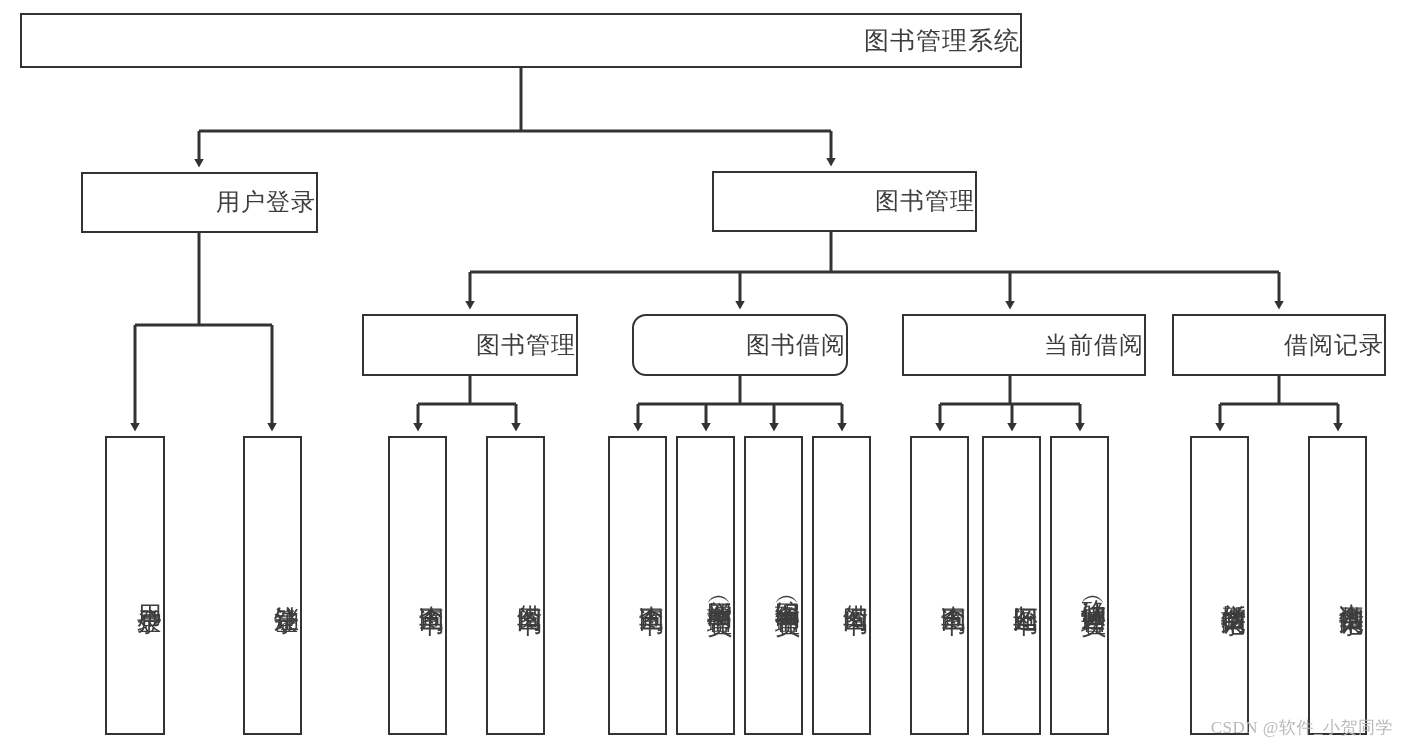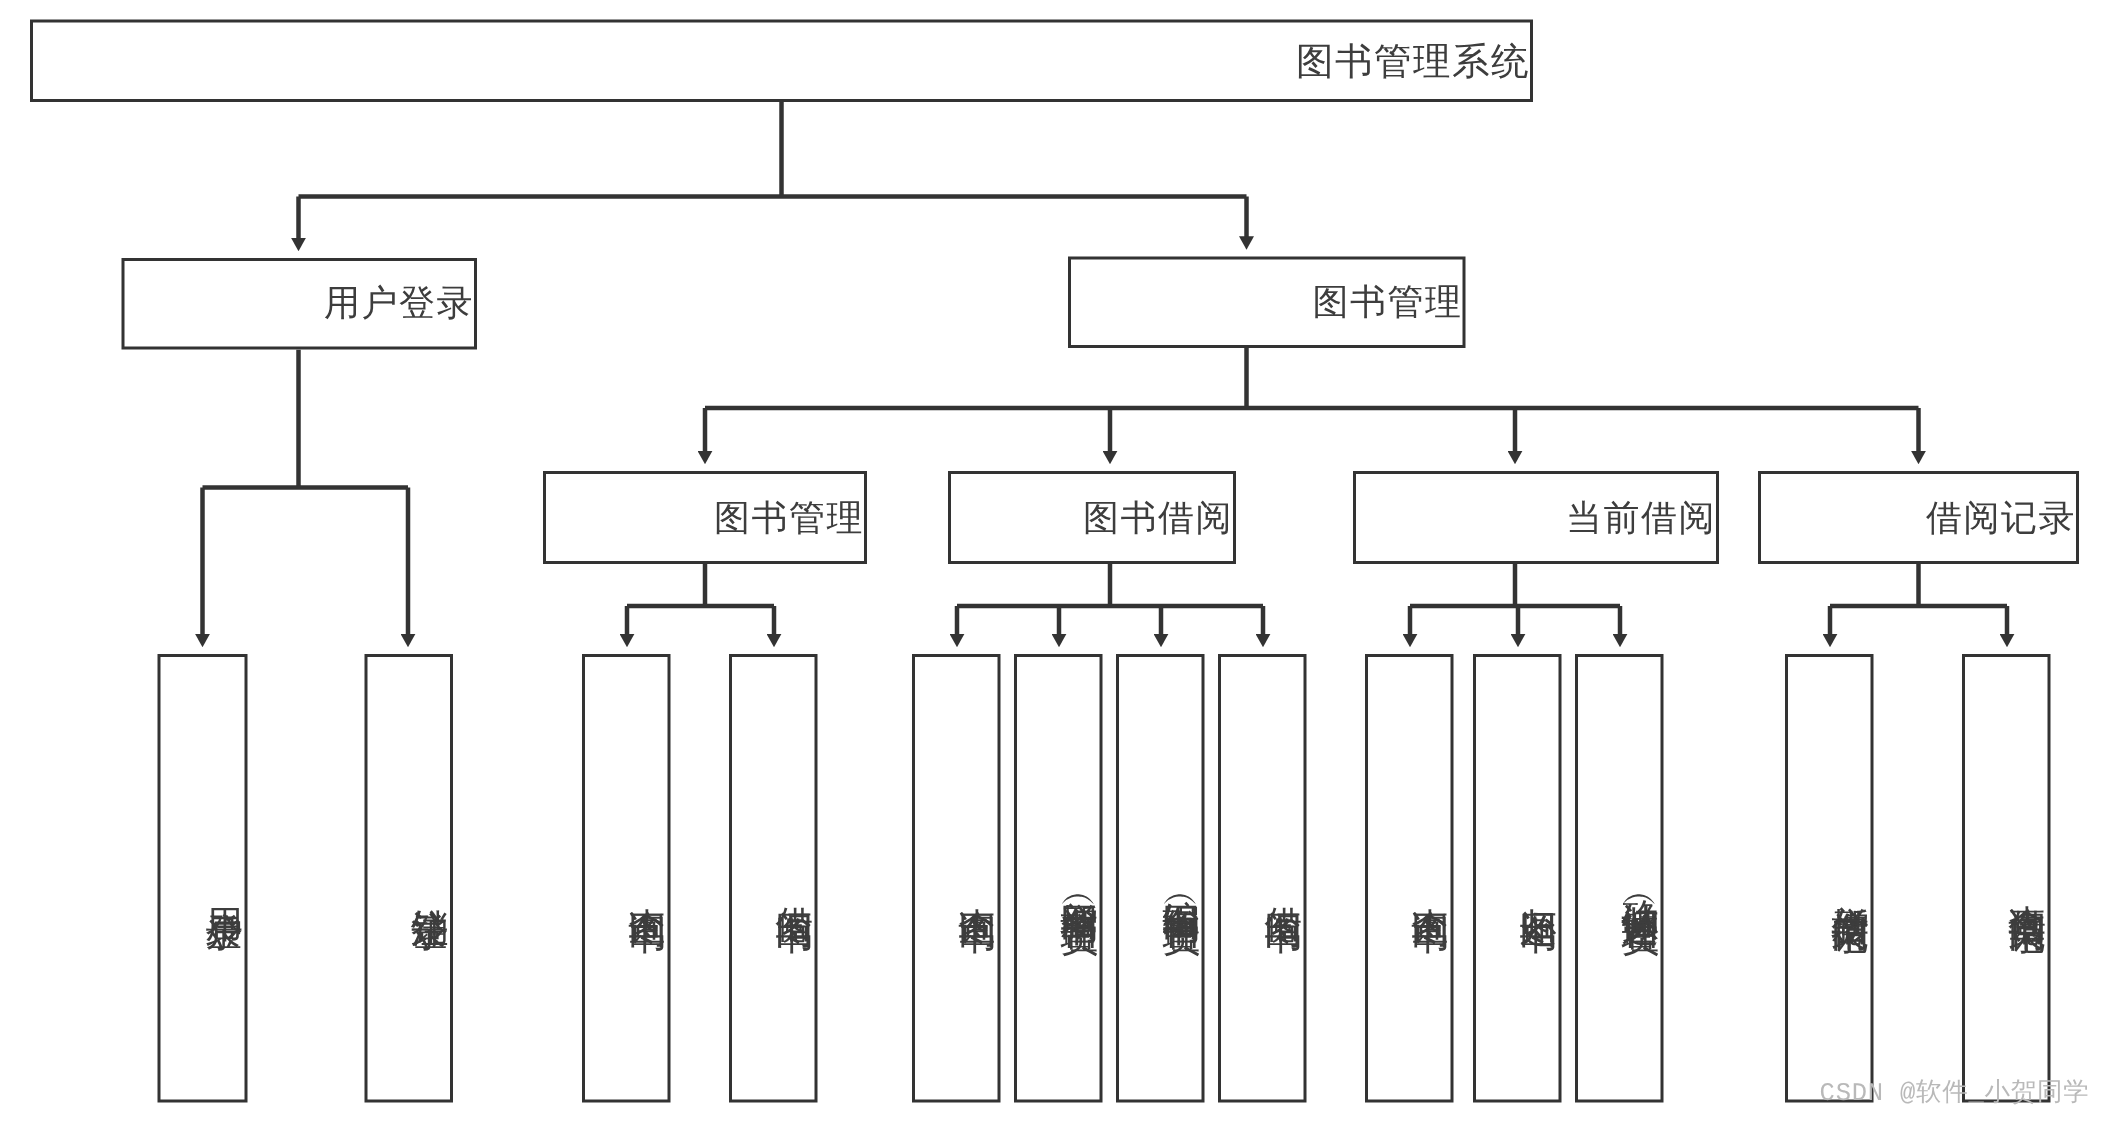--- a/index.html
+++ b/index.html
@@ -61,21 +61,21 @@
     display: block;
   }
   .watermark {
     position: absolute;
     right: 12px;
     bottom: 8px;
     font-size: 17px;
     color: #b9b9b9;
     letter-spacing: 0.5px;
     white-space: nowrap;
-    font-family: Liberation Mono, monospace;
+    font-family: Liberation Serif, serif;
     margin-top: 44px;
   }
 </style>
 </head>
 <body>
 
 <div id="canvas">
 
   <svg class="edges" viewBox="0 0 1405 747" xmlns="http://www.w3.org/2000/svg">
     <defs>
@@ -134,21 +134,21 @@
   <div class="node h-node" style="left: 81px; top: 172px; width: 237px; height: 61px;">
     <span>用户登录</span>
   </div>
   <div class="node h-node" style="left: 712px; top: 171px; width: 265px; height: 61px;">
     <span>图书管理</span>
   </div>
 
   <div class="node h-node" style="left: 362px; top: 314px; width: 216px; height: 62px;">
     <span>图书管理</span>
   </div>
-  <div class="node h-node" style="left: 632px; top: 314px; width: 192px; height: 62px;">
+  <div class="node h-node" style="left: 632px; top: 314px; width: 216px; height: 62px; border-radius: 14px;">
     <span>图书借阅</span>
   </div>
   <div class="node h-node" style="left: 902px; top: 314px; width: 244px; height: 62px;">
     <span>当前借阅</span>
   </div>
   <div class="node h-node" style="left: 1172px; top: 314px; width: 214px; height: 62px;">
     <span>借阅记录</span>
   </div>
 
   <div class="node v-node" style="left: 105px; top: 436px; width: 60px; height: 299px;">

